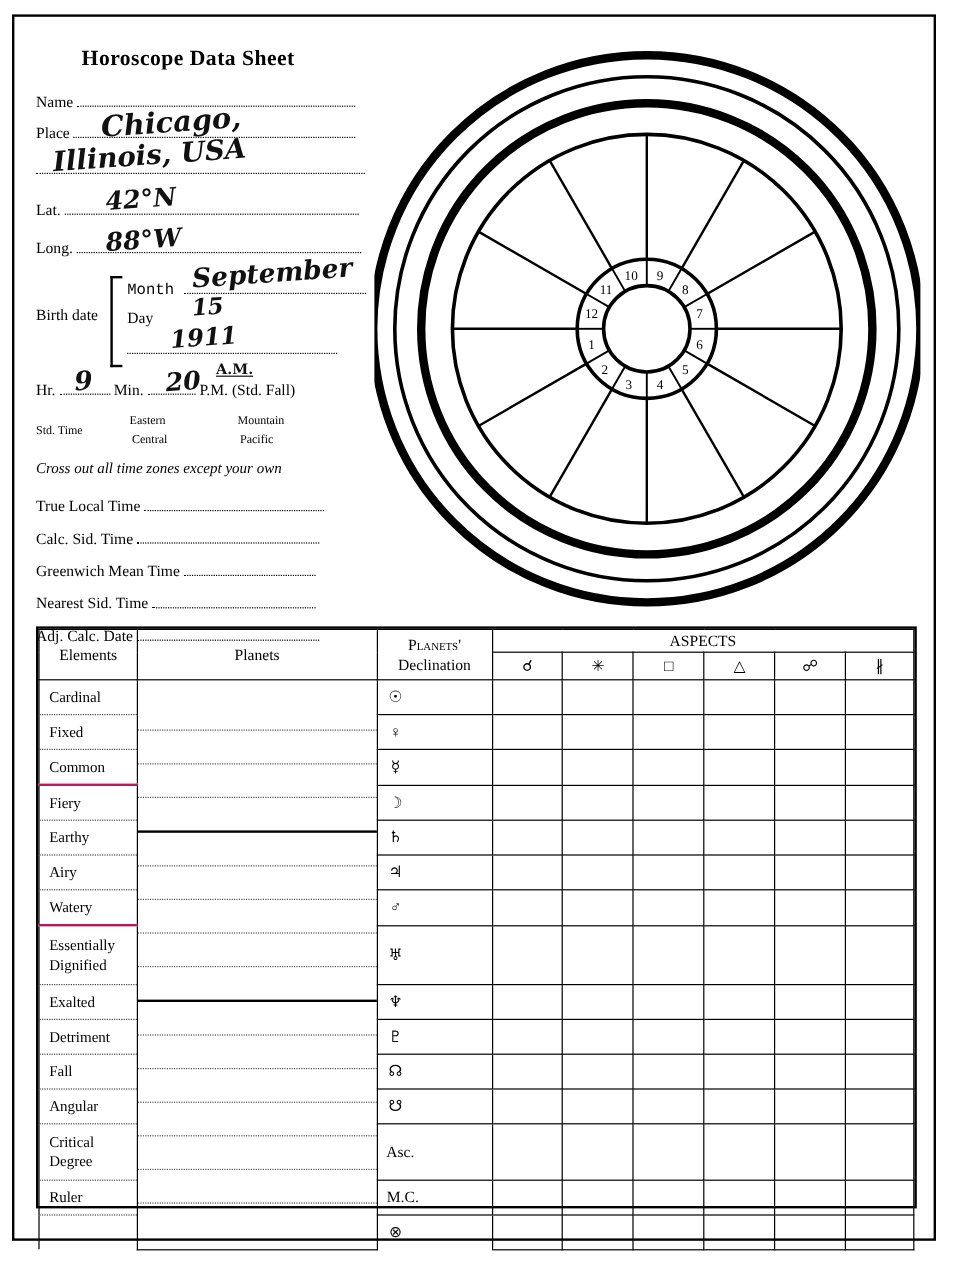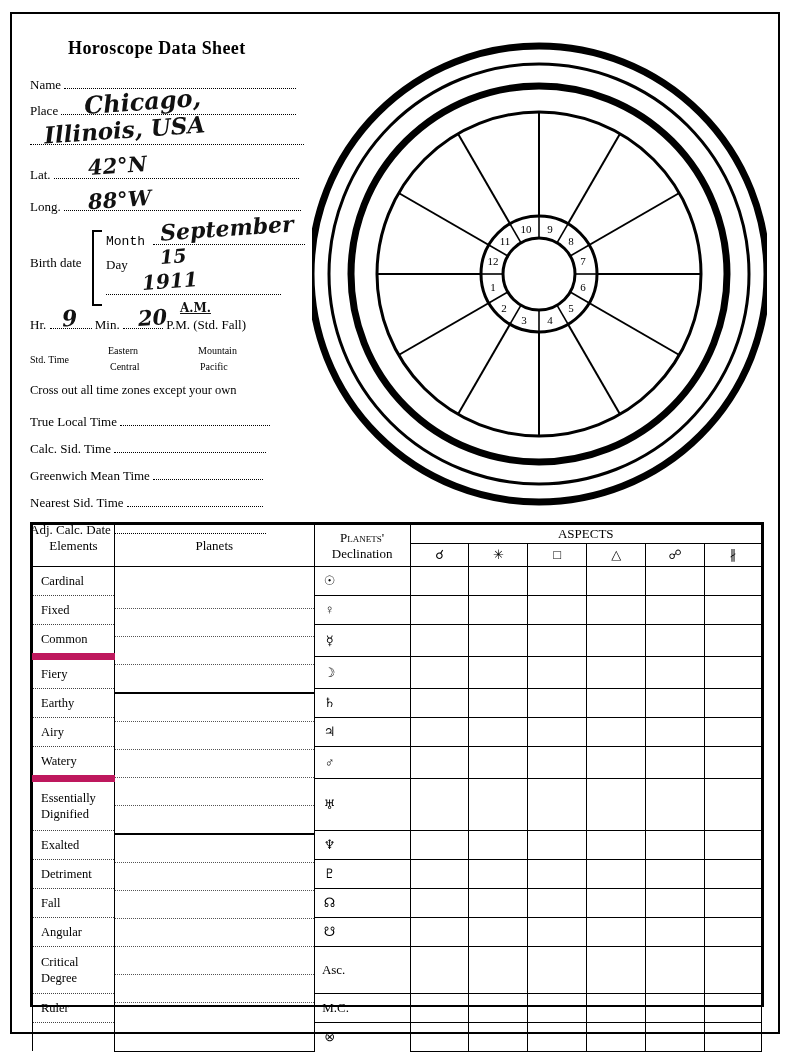--- a/index.html
+++ b/index.html
@@ -41,37 +41,37 @@
   #bdate{position:relative;height:78px;font-size:13px;}
   #bdate .bd-label{position:absolute;left:0;top:28px;}
   #bdate .brace{
     position:absolute;left:62px;top:3px;width:8px;height:72px;
     border-left:2px solid #000;border-top:2px solid #000;border-bottom:2px solid #000;
   }
   #bdate .bline{position:absolute;left:76px;height:24px;line-height:24px;}
   
   .tz{font-size:10px;}
   .tz-col{display:inline-block;text-align:center;}
-  .italic-note{font-size:12.5px;margin:4px 0 10px 0;}
+  .italic-note{font-style:italic;font-size:12.5px;margin:4px 0 10px 0;}
   .lrow{font-size:13px;height:27px;line-height:27px;white-space:nowrap;}
   
   #wheel{position:absolute;left:300px;top:20px;width:455px;height:480px;}
   
   #tbl{
     position:absolute;left:18px;top:508px;width:734px;height:485px;
     border:2px solid #000;box-sizing:border-box;
   }
   table{border-collapse:collapse;width:100%;height:100%;font-size:12.5px;}
   td,th{border:1px solid #000;padding:0;}
   .hdr{text-align:center;font-weight:normal;font-size:13px;}
   .smallcaps{font-variant:small-caps;}
   .elem-cell{
     padding-left:8px;font-size:12.5px;border-bottom:1px dotted #444;border-top:none;
   }
-  .elem-cell.thick{border-bottom:7px solid #be185d;}
+  .elem-cell.thick{border-bottom:2px solid #be185d;}
   .dotline{border-bottom:1px dotted #555;}
   .planet-col{border-right:1px solid #000;}
   .glyph{font-size:13px;text-align:center;}
   .decl{border-bottom:1px dotted #555;}
 </style>
 </head>
 <body>
 
 <div id="sheet">
 

